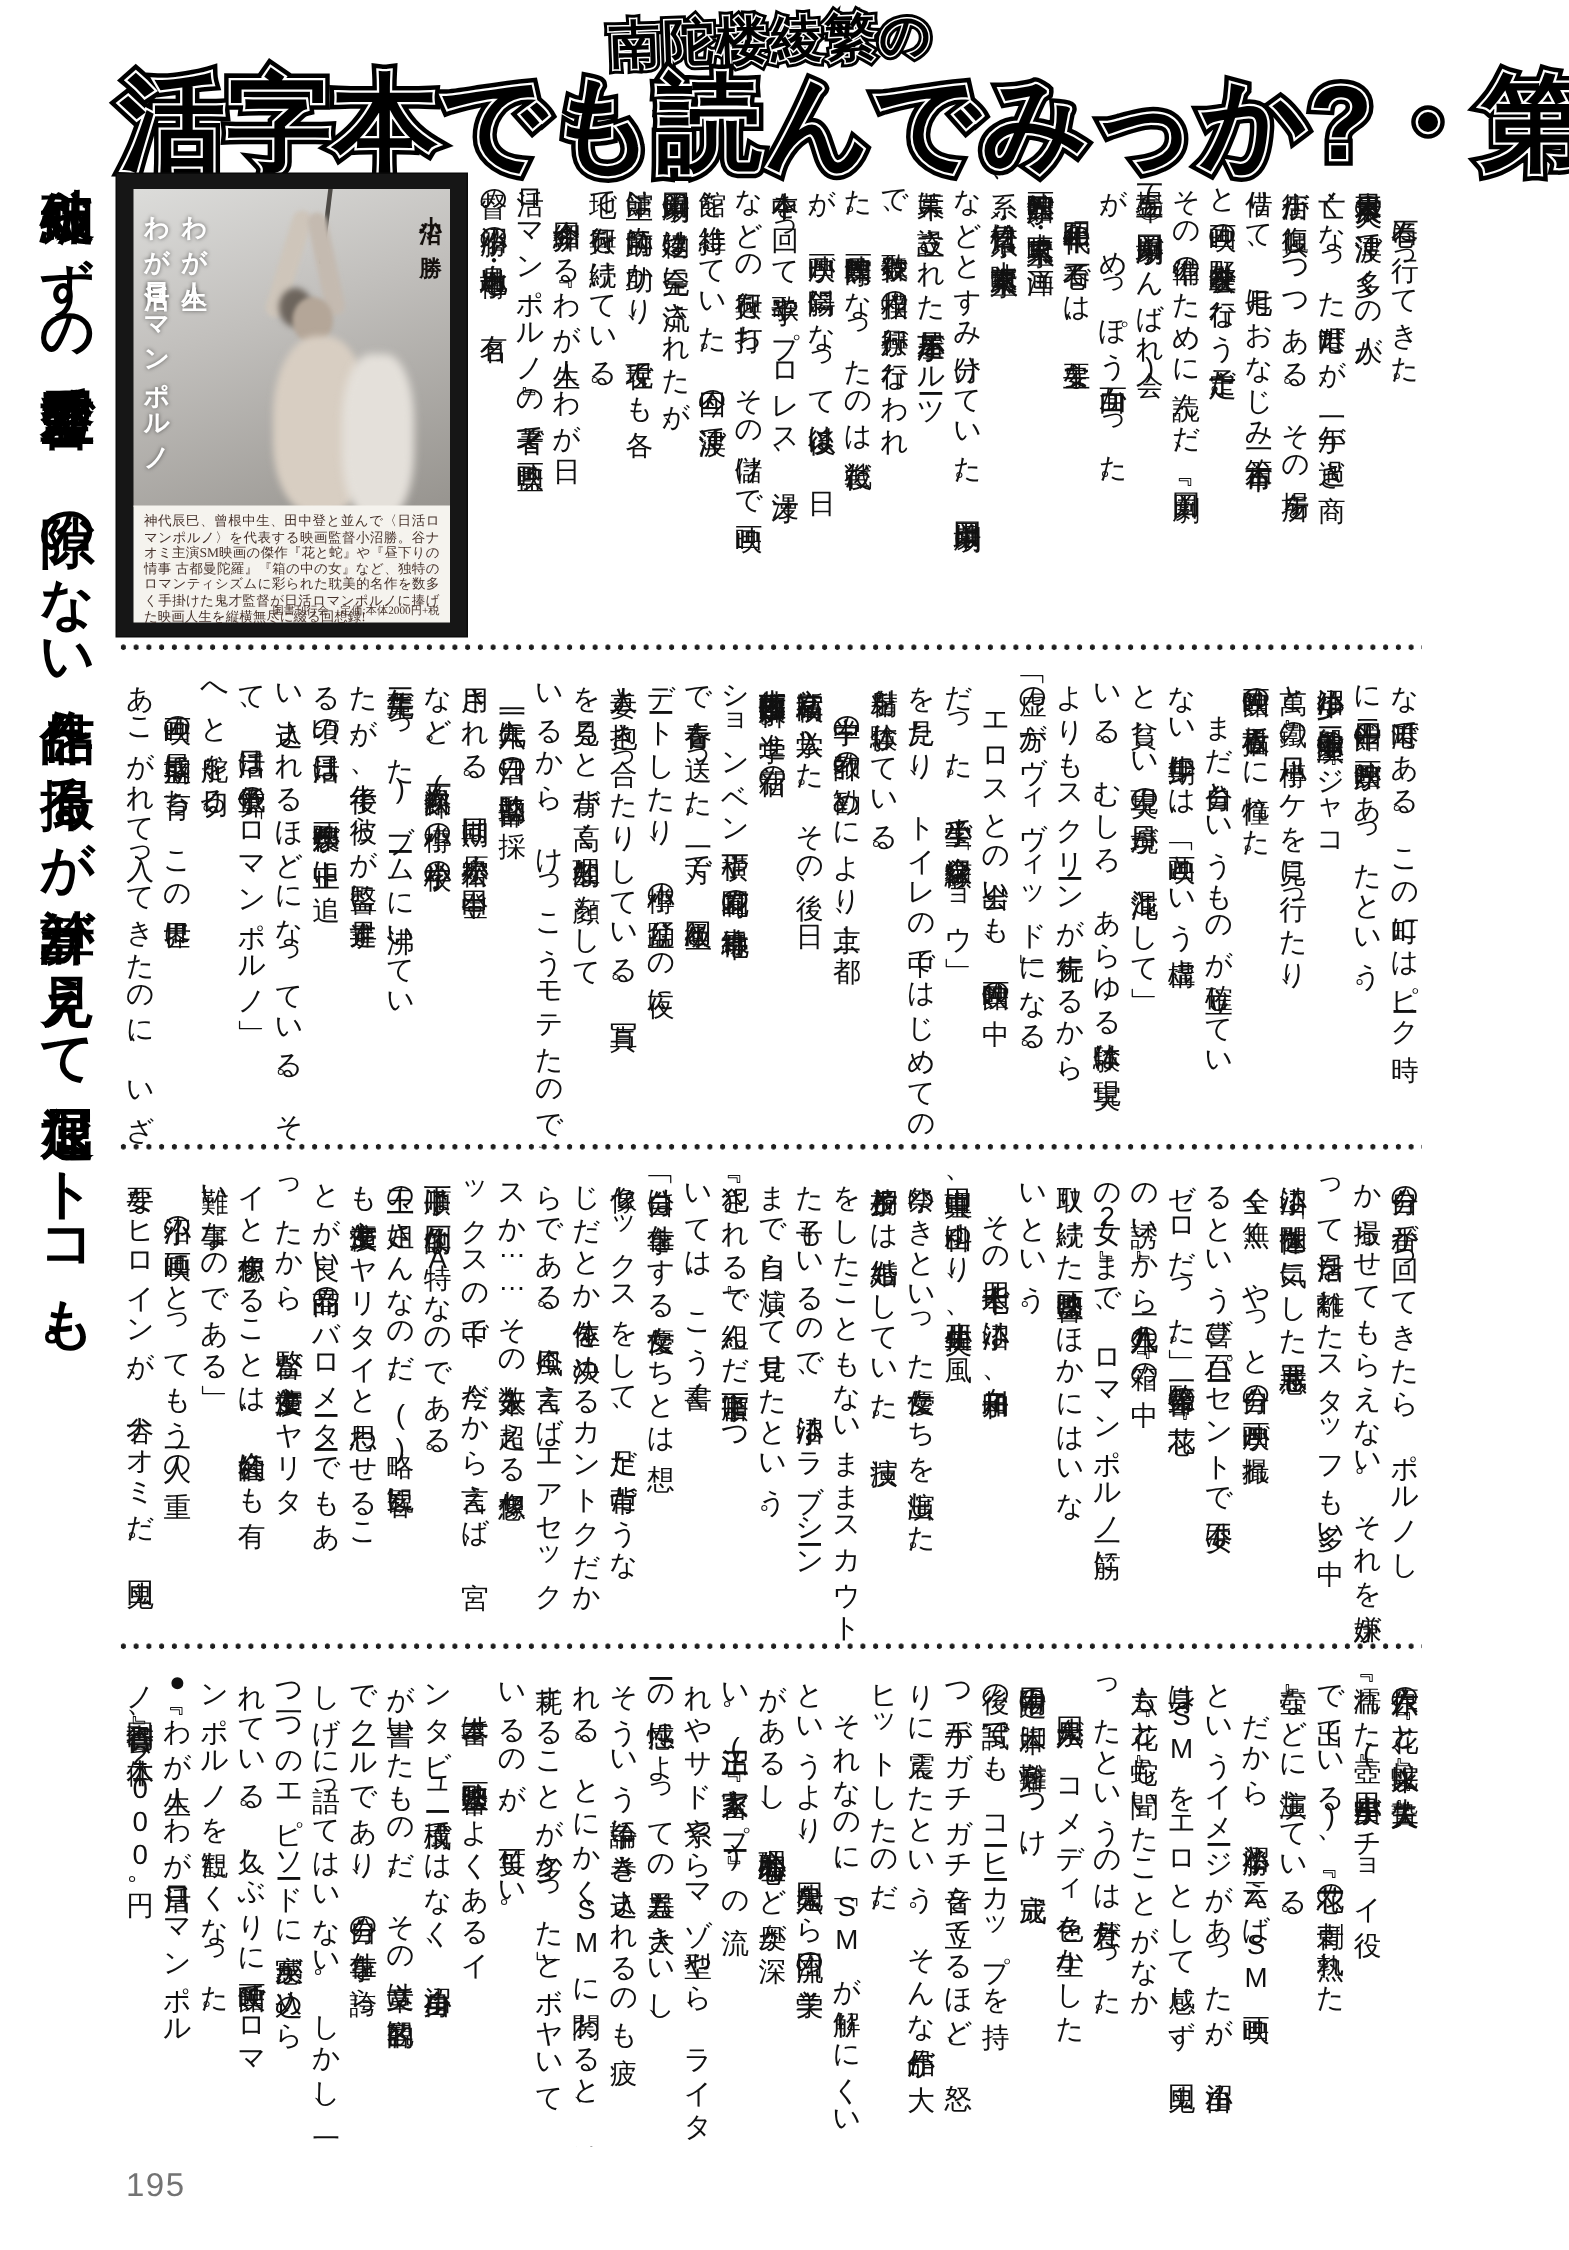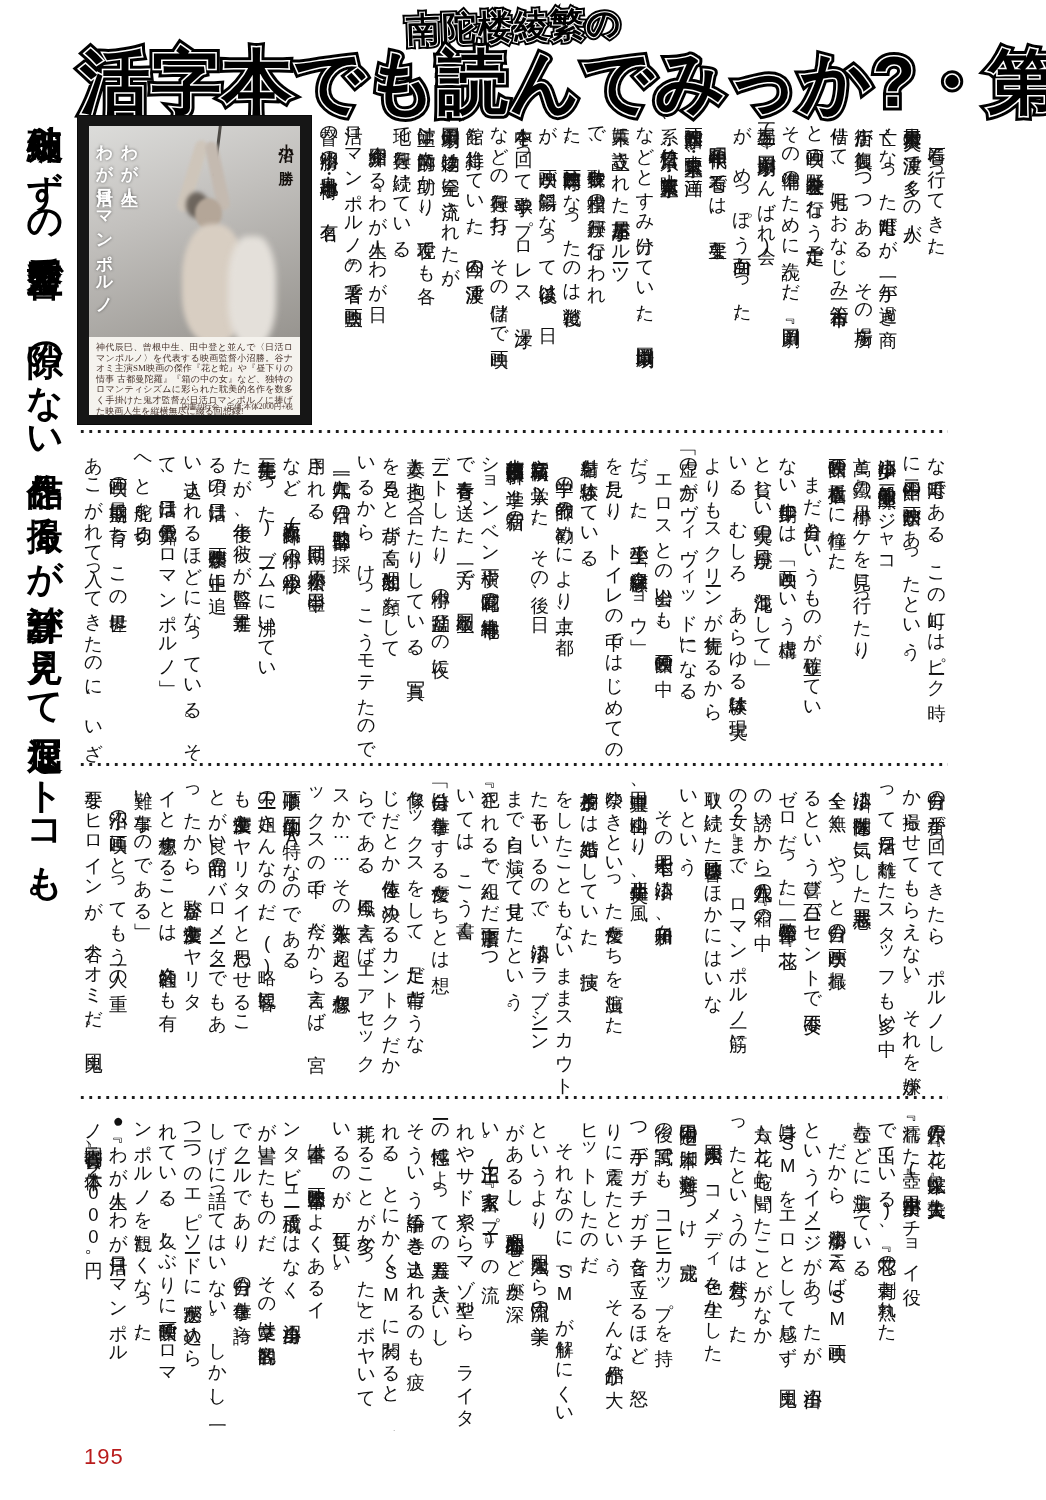--- a/index.html
+++ b/index.html
@@ -86,21 +86,21 @@
   .obi-text {
     font-family:"Liberation Serif","DejaVu Serif",serif;
     font-size:9px; line-height:10.6px; color:#46322b; text-align:justify;
   }
   .obi-pub {
     position:absolute; right:7px; bottom:3px;
     font-family:"Liberation Serif","DejaVu Serif",serif;
     font-size:7.5px; color:#46322b;
   }
 
-  .page-num { position:absolute; left:84px; top:1444px; font-size:22px; color:#b91c1c; letter-spacing:1px; }
+  .page-num { position:absolute; left:84px; top:1444px; font-size:22px; color:#737373; letter-spacing:1px; }
 </style>
 </head>
 <body>
 
 <div class="page">
 
   <div class="outlined kicker">
     <span class="ol l1">南陀楼綾繁の</span>
     <span class="ol l2">南陀楼綾繁の</span>
     <span class="ol l3">南陀楼綾繁の</span>

